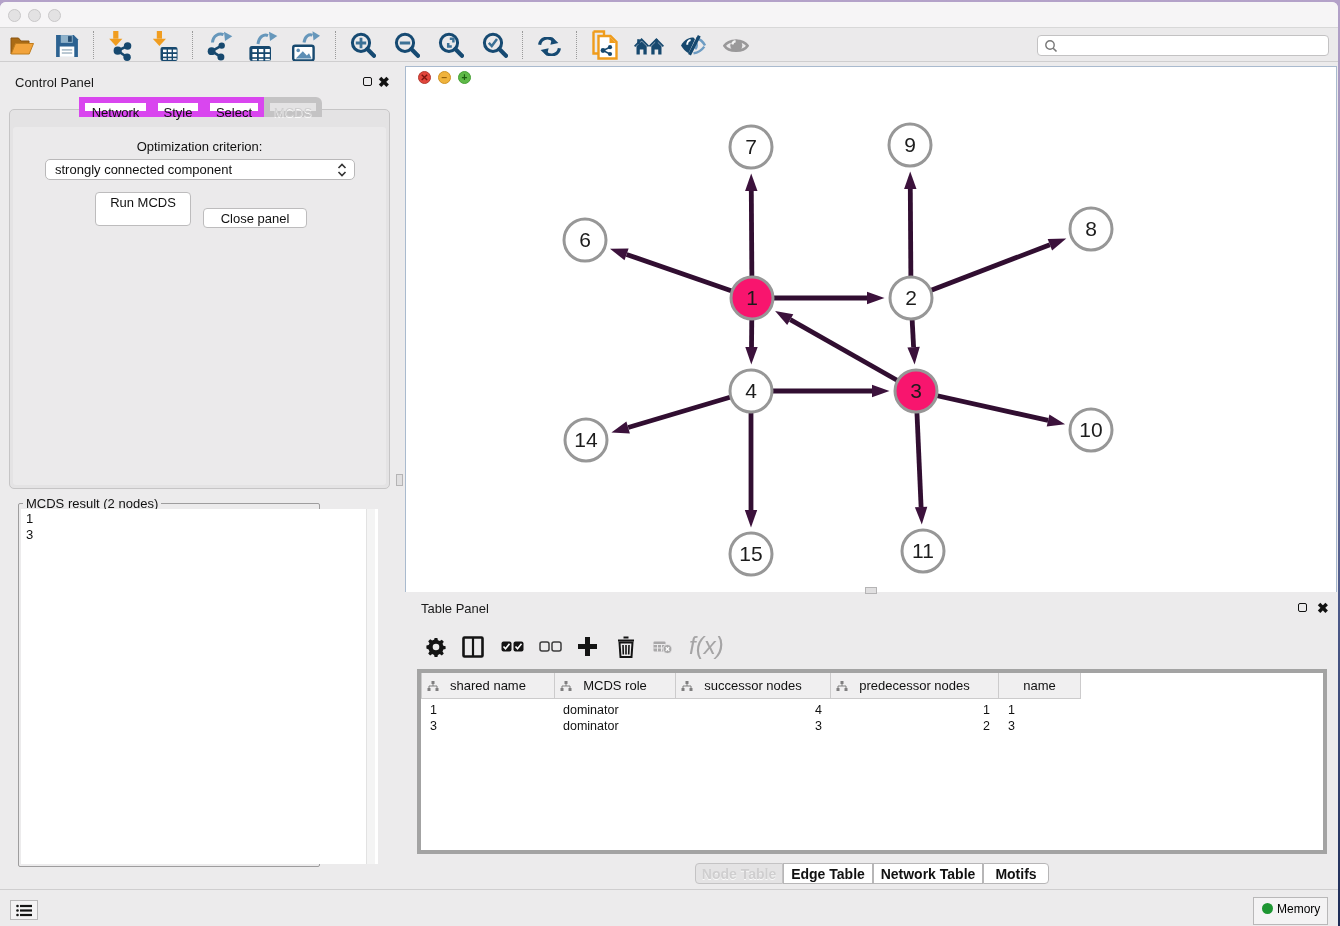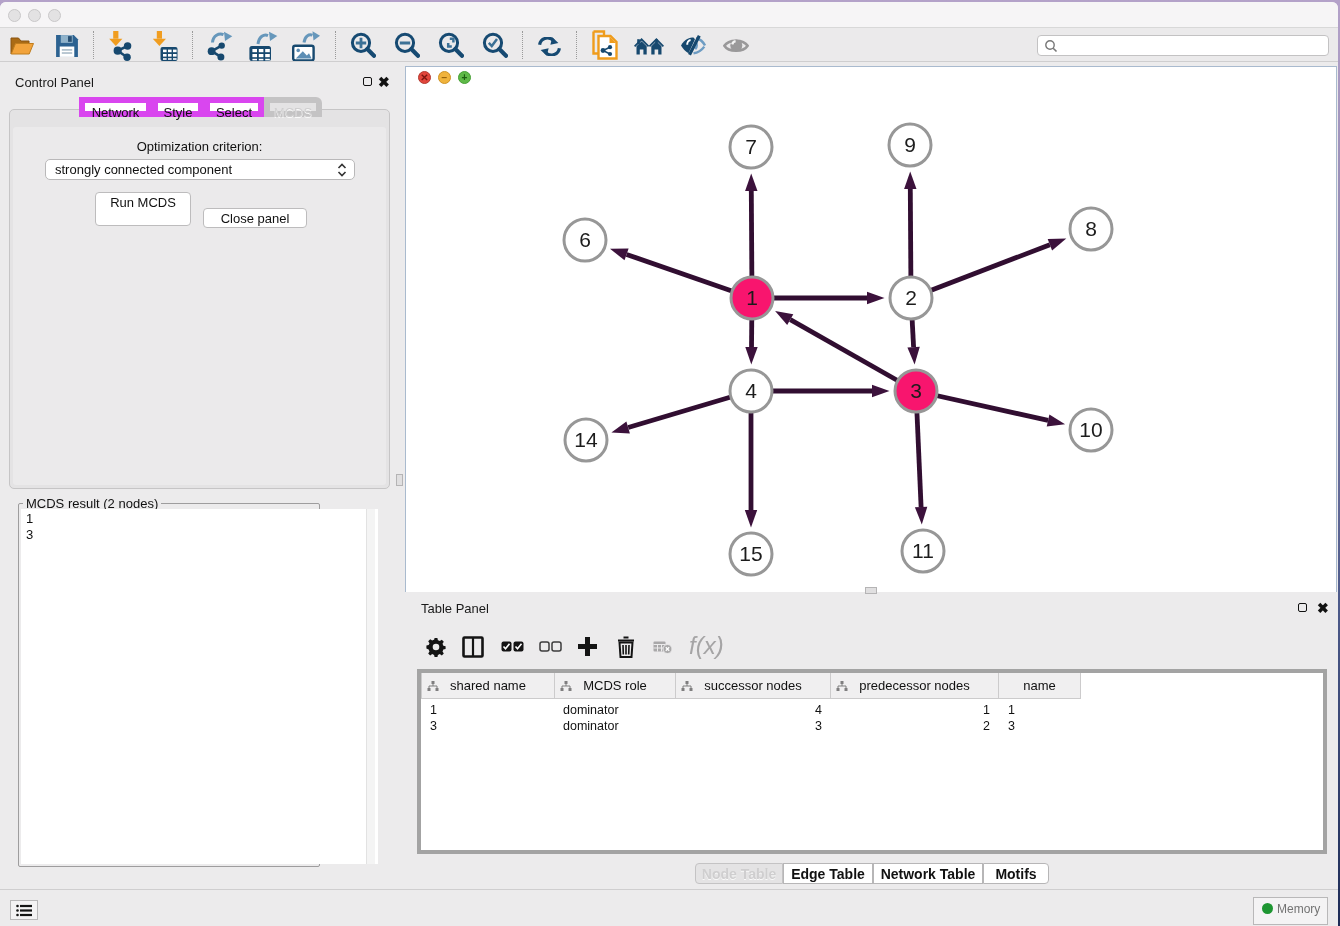--- a/index.html
+++ b/index.html
@@ -42,21 +42,21 @@
 #ttable{position:absolute;left:18px;top:77px;width:910px;height:185px;background:#fff;border:4px solid #a3a3a3}
 #btabs{position:absolute;left:0;top:271px;width:100%;height:21px}
 .hcell{position:absolute;top:0;height:26px;border-left:1px solid #cccbcc;font-size:13px;color:#111;text-align:center;line-height:26px}
 .hcell:first-of-type{border-left:none}
 .hico{position:absolute;left:5px;top:7px;width:12px;height:12px;fill:#7f7e7f}
 .trow{position:absolute;left:0;width:100%;height:16px;font-size:12.5px;color:#111}
 .trow span{position:absolute;top:1px}
 .btab{position:absolute;top:0;height:21px;background:#fff;border:1px solid #b7b6b7;font-size:14px;font-weight:bold;text-align:center;line-height:20px;color:#111}
 
 #statusbar{position:absolute;left:0;top:887px;width:100%;height:35px;background:#ecebec;border-top:1px solid #cfcecf}
-#memorybtn{position:absolute;right:10px;top:7px;width:75px;height:28px;background:#f4f3f4;border:1px solid #b9b8b9;font-size:12px;color:#737373}
+#memorybtn{position:absolute;right:10px;top:7px;width:75px;height:28px;background:#f4f3f4;border:1px solid #b9b8b9;font-size:12px;color:#000000}
 #listbtn{position:absolute;left:10px;top:10px;width:28px;height:20px;background:#f4f3f4;border:1px solid #b9b8b9}
 text{font-family:"Liberation Sans",sans-serif}
 </style></head>
 <body>
 <div id="win">
  <div id="titlebar">
   <div class="tl" style="left:8px"></div>
       <div class="tl" style="left:28px"></div>
       <div class="tl" style="left:48px"></div>
  </div>

